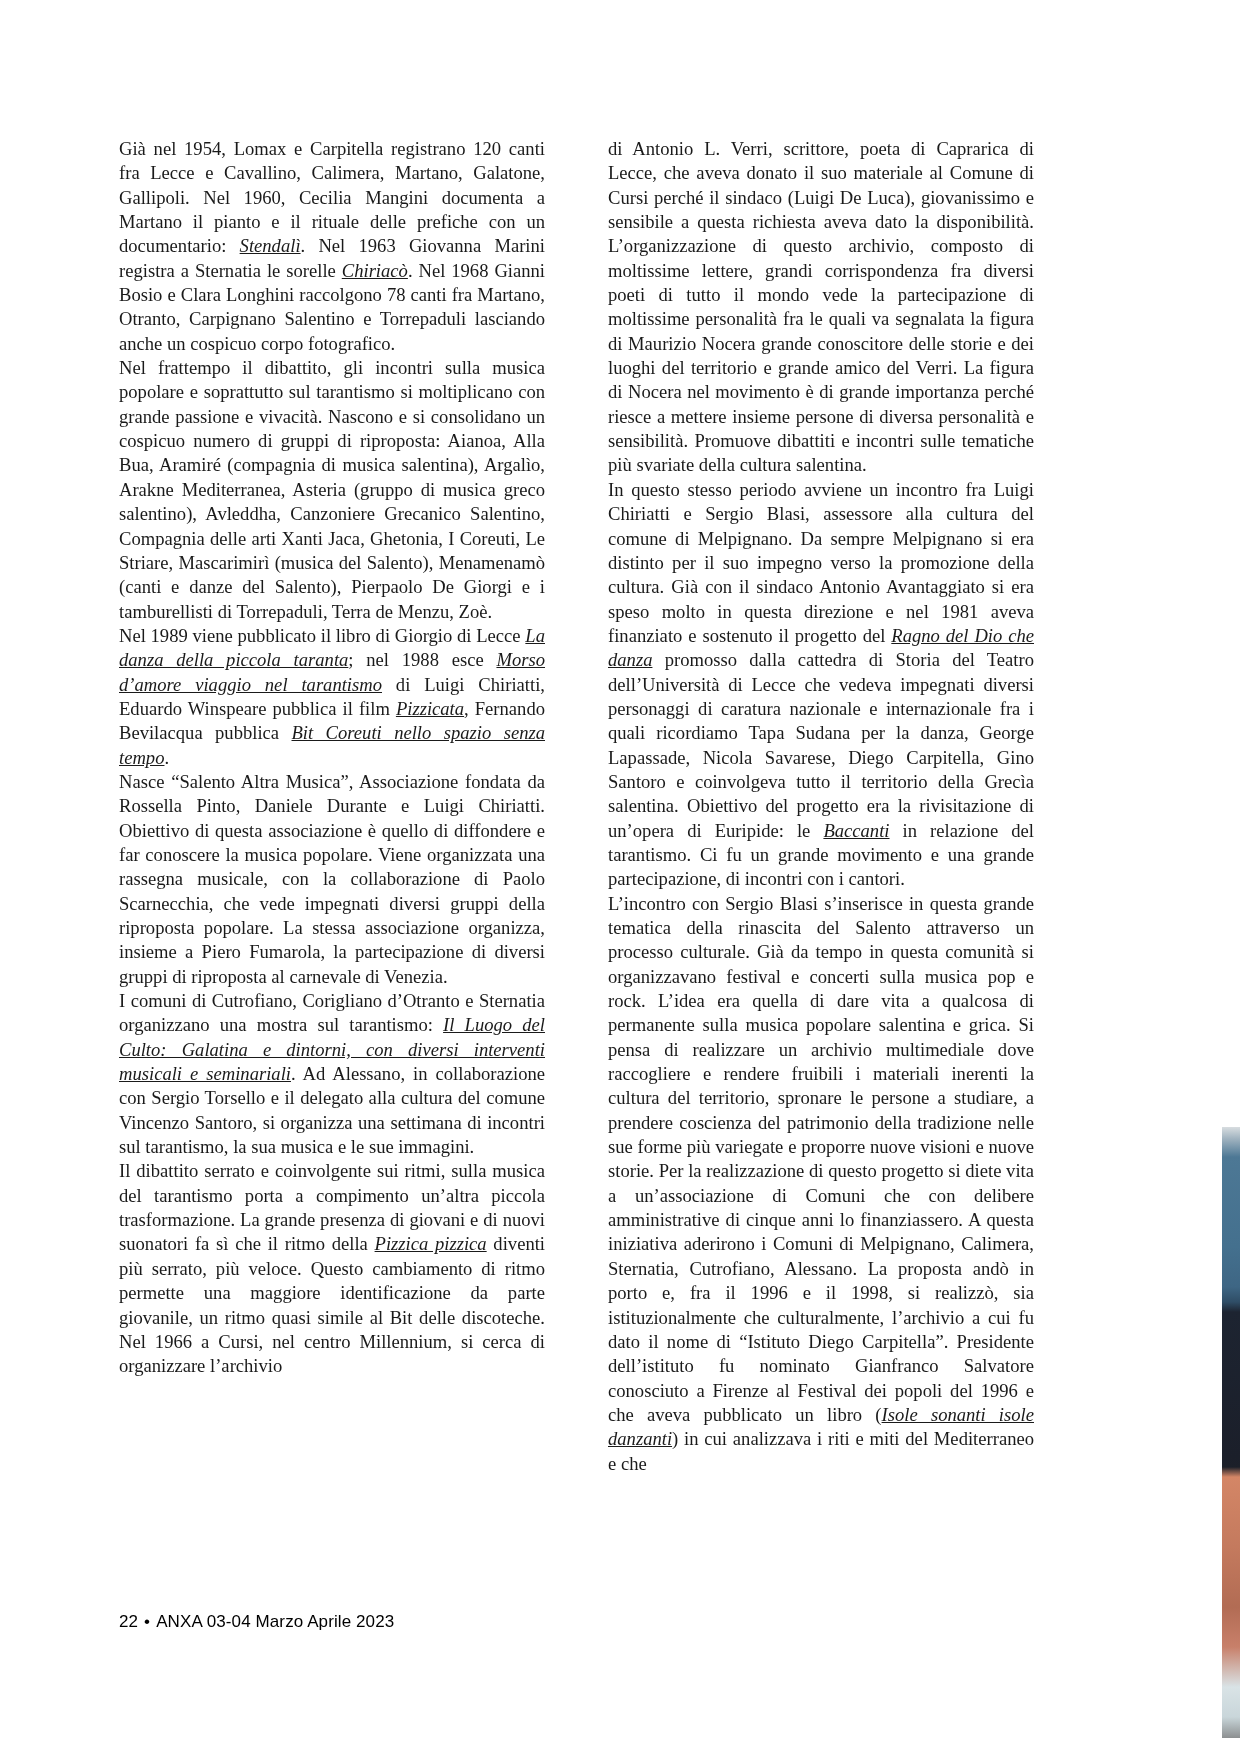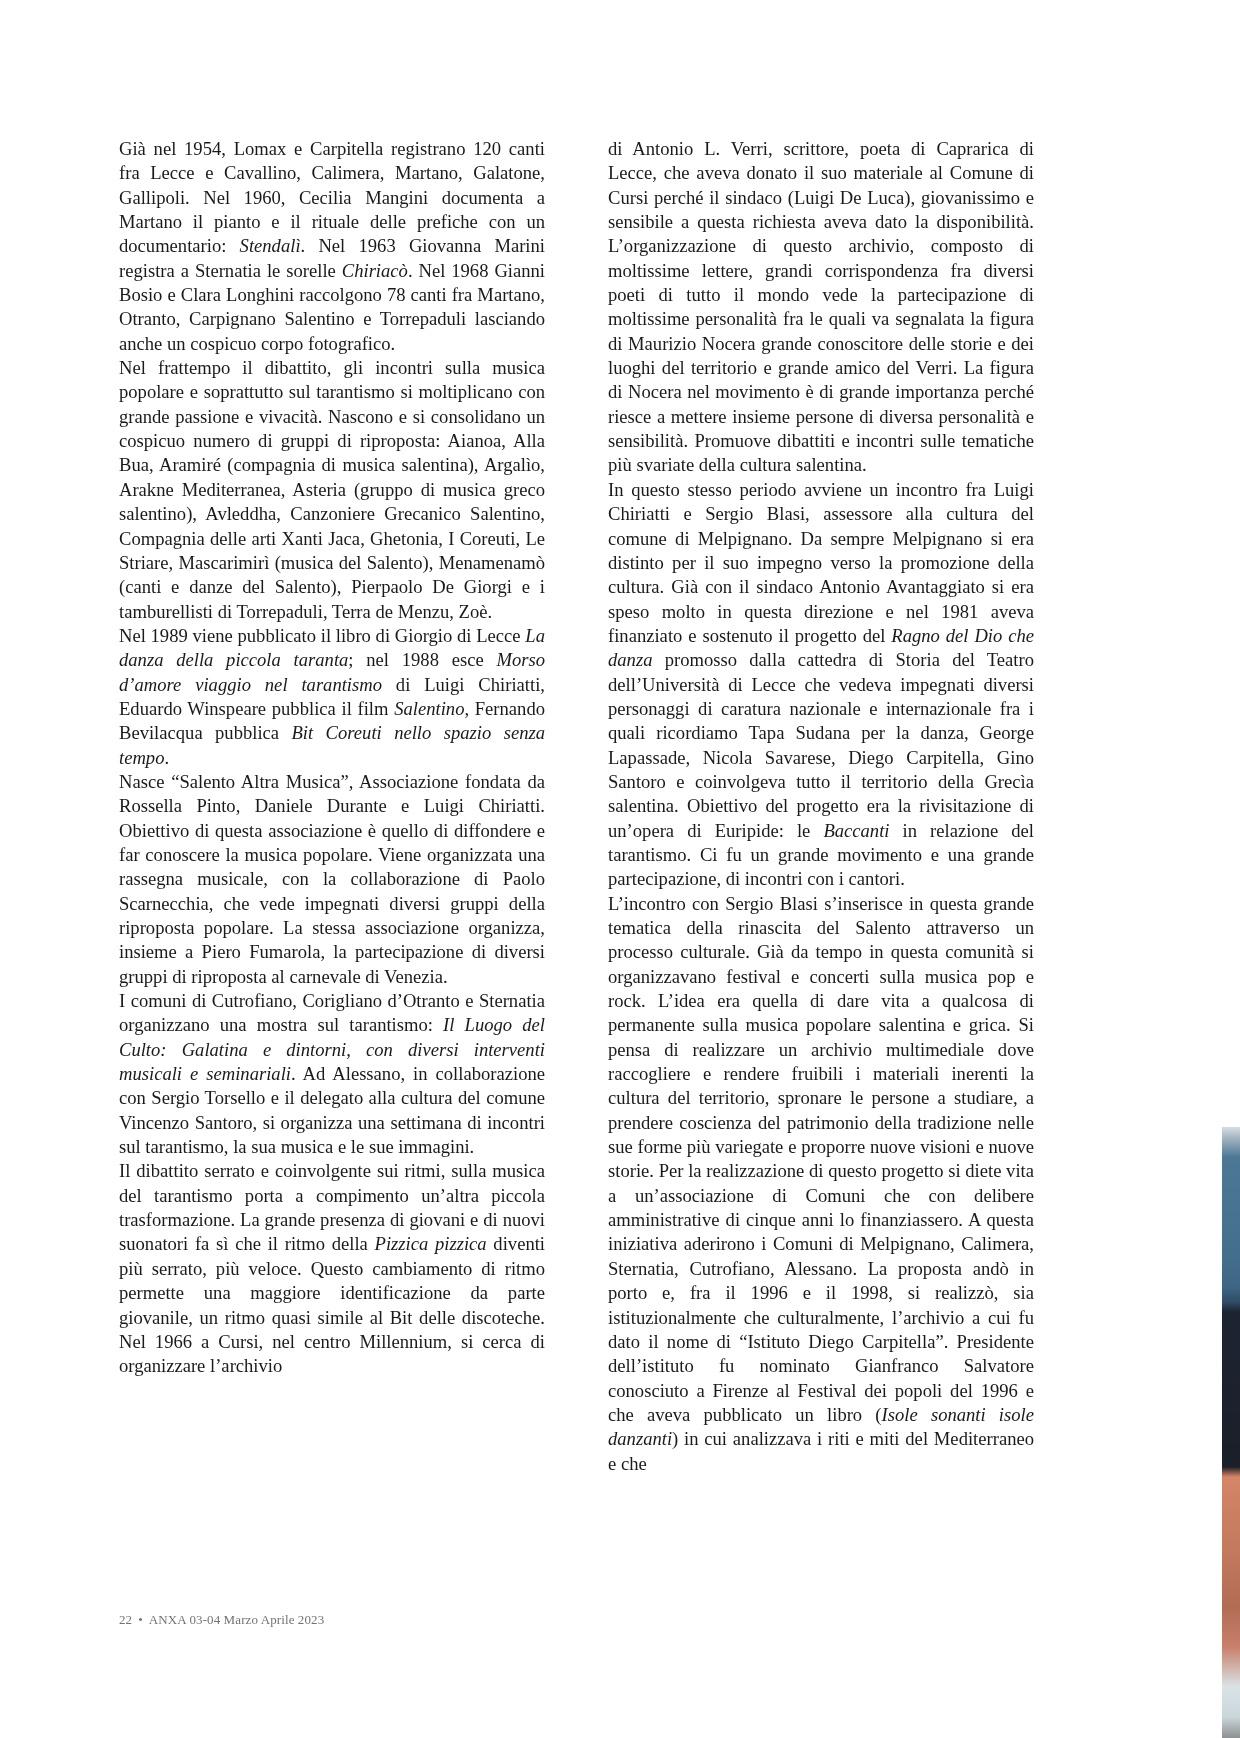--- a/index.html
+++ b/index.html
@@ -23,28 +23,28 @@
       line-height: 24.35px;
       text-align: justify;
       hyphens: none;
     }
     .col-left { left: 119px; }
     .col-right { left: 608px; }
     .para {
       margin: 0;
       padding: 0;
     }
-    .para em { font-style: italic; }
+    .para em { font-style: italic; text-decoration: underline; }
     .footer {
       position: absolute;
       left: 119px;
       top: 1612px;
-      font-family: Liberation Serif, serif;
-      font-size: 13px;
-      color: #737373;
+      font-family: Liberation Sans, sans-serif;
+      font-size: 17px;
+      color: #000000;
       letter-spacing: 0.1px;
     }
     .footer .bullet { margin: 0 6px; }
     .photo-strip {
       position: absolute;
       left: 1222px;
       top: 1127px;
       width: 18px;
       height: 611px;
       background: linear-gradient(to bottom,
@@ -53,21 +53,21 @@
         #1c2029 340px, #d48666 350px, #c47a5e 420px, #b26c54 480px,
         #c8806a 520px, #d9e3e6 560px, #c9d6da 590px, #8c8f90 611px);
     }
   </style>
 </head>
 <body>
 
 <div class="column col-left" id="col-left">
     <p class="para"><span>Già nel 1954, Lomax e Carpitella registrano 120 canti fra Lecce e Cavallino, Calimera, Martano, Galatone, Gallipoli. Nel 1960, Cecilia Mangini documenta a Martano il pianto e il rituale delle prefiche con un documentario: </span><em>Stendalì</em><span>. Nel 1963 Giovanna Marini registra a Sternatia le sorelle </span><em>Chiriacò</em><span>. Nel 1968 Gianni Bosio e Clara Longhini raccolgono 78 canti fra Martano, Otranto, Carpignano Salentino e Torrepaduli lasciando anche un cospicuo corpo fotografico.</span></p>
     <p class="para"><span>Nel frattempo il dibattito, gli incontri sulla musica popolare e soprattutto sul tarantismo si moltiplicano con grande passione e vivacità.  Nascono e si consolidano un cospicuo numero di gruppi di riproposta: Aianoa, Alla Bua, Aramiré (compagnia di musica salentina), Argalìo, Arakne Mediterranea, Asteria (gruppo di musica greco salentino), Avleddha, Canzoniere Grecanico Salentino, Compagnia delle arti Xanti Jaca, Ghetonia, I Coreuti, Le Striare, Mascarimirì (musica del Salento), Menamenamò (canti e danze del Salento), Pierpaolo De Giorgi e i tamburellisti di Torrepaduli, Terra de Menzu, Zoè.</span></p>
-    <p class="para"><span>Nel 1989 viene pubblicato il libro di Giorgio di Lecce </span><em>La danza della piccola taranta</em><span>; nel 1988 esce </span><em>Morso d’amore viaggio nel tarantismo</em><span> di Luigi Chiriatti, Eduardo Winspeare pubblica il film </span><em>Salentino</em><span>, Fernando Bevilacqua pubblica </span><em>Bit Coreuti nello spazio senza tempo</em><span>.</span></p>
+    <p class="para"><span>Nel 1989 viene pubblicato il libro di Giorgio di Lecce </span><em>La danza della piccola taranta</em><span>; nel 1988 esce </span><em>Morso d’amore viaggio nel tarantismo</em><span> di Luigi Chiriatti, Eduardo Winspeare pubblica il film </span><em>Pizzicata</em><span>, Fernando Bevilacqua pubblica </span><em>Bit Coreuti nello spazio senza tempo</em><span>.</span></p>
     <p class="para"><span>Nasce “Salento Altra Musica”, Associazione fondata da Rossella Pinto, Daniele Durante e Luigi Chiriatti. Obiettivo di questa associazione è quello di diffondere e far conoscere la musica popolare. Viene organizzata una rassegna musicale, con la collaborazione di Paolo Scarnecchia, che vede impegnati diversi  gruppi della riproposta popolare. La stessa associazione organizza, insieme a Piero Fumarola, la partecipazione di diversi gruppi di riproposta al carnevale di Venezia.</span></p>
     <p class="para"><span>I comuni di Cutrofiano, Corigliano d’Otranto e Sternatia organizzano una mostra sul tarantismo: </span><em>Il Luogo del Culto: Galatina e dintorni, con diversi interventi musicali e seminariali</em><span>. Ad Alessano, in collaborazione con Sergio Torsello e il delegato alla cultura del comune Vincenzo Santoro, si organizza una settimana di incontri sul tarantismo,  la sua musica e le sue immagini.</span></p>
     <p class="para"><span>Il dibattito serrato e coinvolgente sui ritmi, sulla musica del tarantismo porta a compimento un’altra piccola trasformazione. La grande presenza di giovani e di nuovi suonatori fa sì che il ritmo della </span><em>Pizzica pizzica</em><span> diventi più serrato, più veloce. Questo cambiamento di ritmo permette una maggiore identificazione da parte giovanile, un ritmo quasi simile al Bit delle discoteche. Nel 1966 a Cursi, nel centro Millennium, si cerca di organizzare l’archivio</span></p>
   </div>
 <div class="column col-right" id="col-right">
     <p class="para"><span>di  Antonio L. Verri,  scrittore, poeta di Caprarica di Lecce, che aveva donato il suo materiale al Comune di Cursi perché il sindaco (Luigi De Luca), giovanissimo e sensibile a questa richiesta aveva dato la disponibilità. L’organizzazione di questo archivio, composto di moltissime lettere, grandi corrispondenza fra diversi poeti di tutto il mondo vede la partecipazione di moltissime personalità fra le quali va segnalata la figura di Maurizio Nocera grande conoscitore delle storie e dei luoghi del territorio e grande amico del Verri. La figura di Nocera nel movimento è di grande importanza perché riesce a mettere insieme persone di diversa personalità e sensibilità. Promuove dibattiti e incontri sulle tematiche più svariate della cultura salentina.</span></p>
     <p class="para"><span>In questo stesso periodo avviene un incontro fra Luigi Chiriatti e Sergio Blasi, assessore alla cultura del comune di Melpignano. Da sempre Melpignano si era distinto per il suo impegno verso la promozione della cultura. Già con il sindaco Antonio Avantaggiato si era speso molto in questa direzione e nel 1981 aveva finanziato e sostenuto il progetto del </span><em>Ragno del Dio che danza</em><span> promosso dalla cattedra di Storia del Teatro dell’Università di Lecce che vedeva impegnati diversi personaggi di caratura nazionale e internazionale fra i quali ricordiamo Tapa Sudana per la danza, George Lapassade, Nicola Savarese, Diego Carpitella, Gino Santoro e coinvolgeva tutto il territorio della Grecìa salentina. Obiettivo del progetto era la rivisitazione di un’opera di Euripide: le </span><em>Baccanti</em><span> in relazione del tarantismo. Ci fu un grande movimento e una grande partecipazione, di incontri con i cantori.</span></p>
     <p class="para"><span>L’incontro con Sergio Blasi s’inserisce in questa grande tematica della rinascita del Salento attraverso un processo culturale. Già da tempo in questa comunità si organizzavano festival e concerti sulla musica pop e rock. L’idea era quella di dare vita a qualcosa di permanente sulla musica popolare salentina e grica. Si pensa di realizzare un archivio multimediale dove raccogliere e rendere fruibili i materiali inerenti la cultura del territorio, spronare le persone a studiare, a prendere coscienza del patrimonio della tradizione nelle sue forme più variegate e proporre nuove visioni e nuove storie. Per la realizzazione di questo progetto si diete vita a un’associazione di Comuni che con delibere amministrative di cinque anni lo finanziassero. A questa iniziativa aderirono i Comuni di Melpignano, Calimera, Sternatia, Cutrofiano, Alessano. La proposta andò in porto e, fra il 1996 e il 1998, si realizzò, sia istituzionalmente che culturalmente, l’archivio a cui fu dato il nome di “Istituto Diego Carpitella”. Presidente dell’istituto fu nominato Gianfranco Salvatore conosciuto a Firenze al Festival dei popoli del 1996 e che aveva pubblicato un libro (</span><em>Isole sonanti isole danzanti</em><span>) in cui analizzava i riti e miti del Mediterraneo e che</span></p>
   </div>
 

